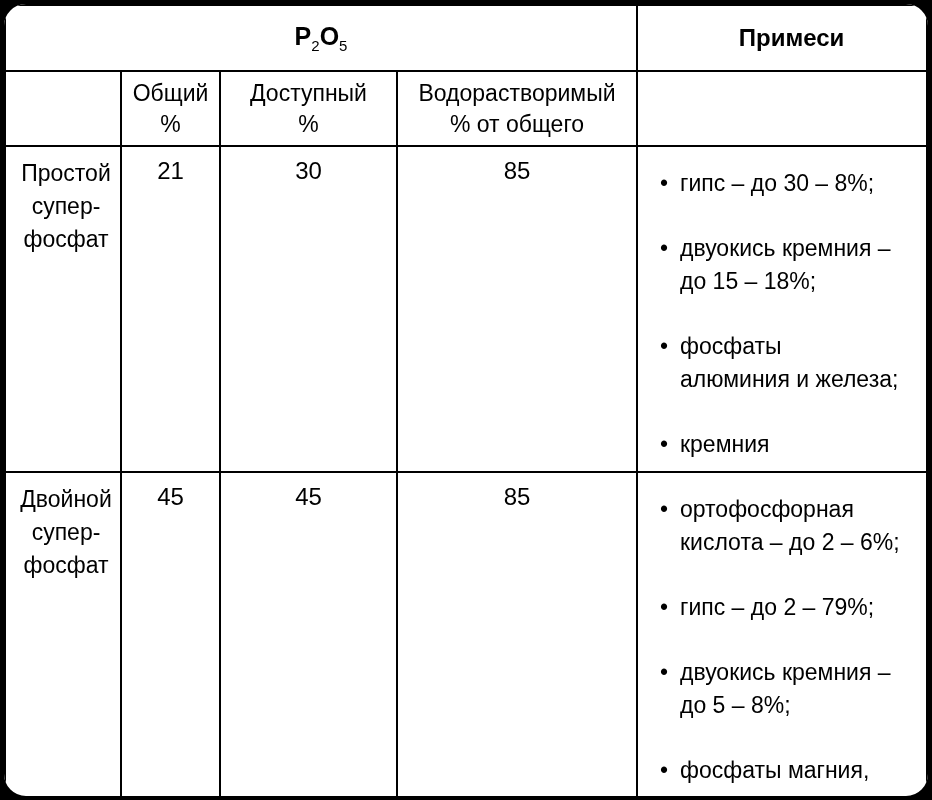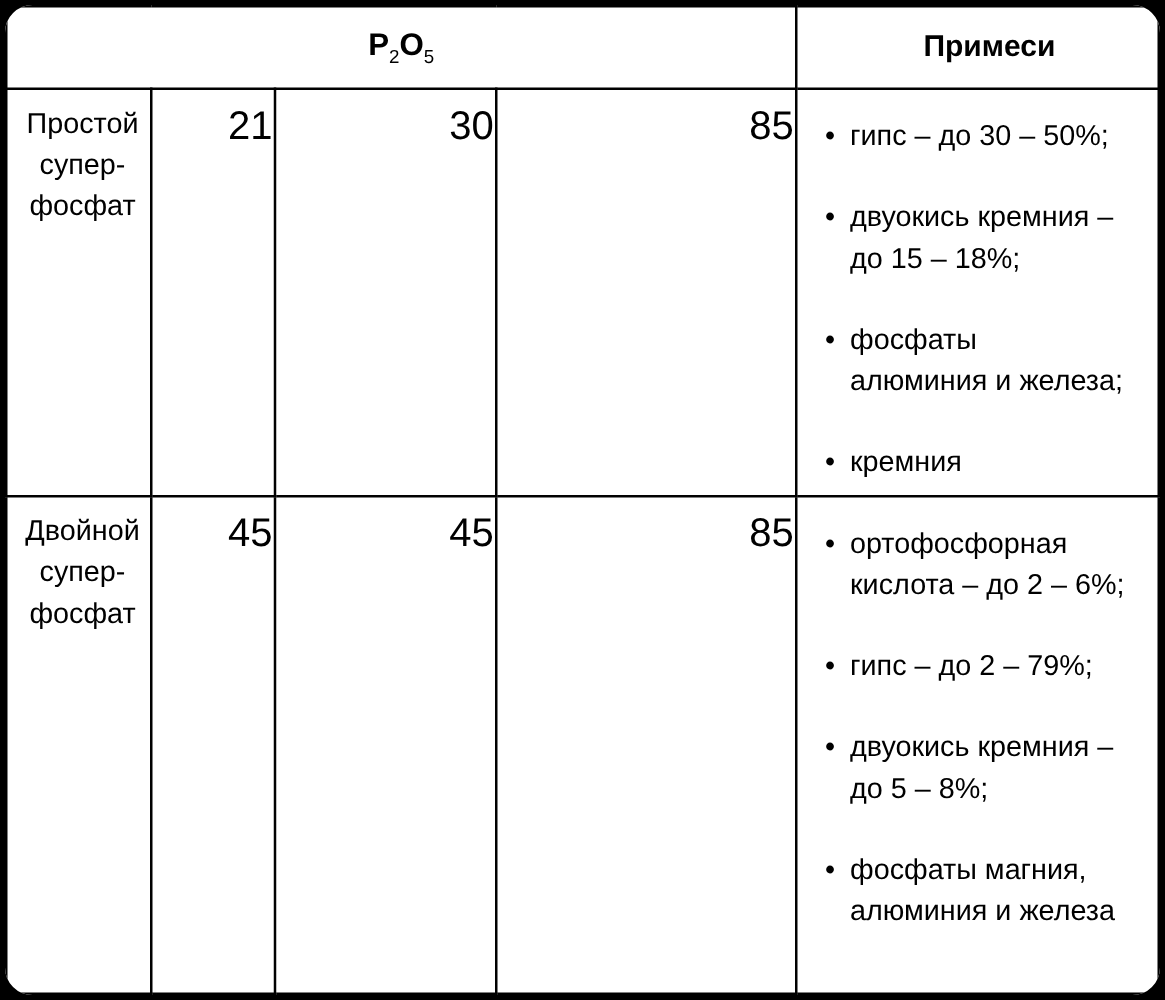--- a/index.html
+++ b/index.html
@@ -60,23 +60,23 @@
     white-space: pre-line;
   }
   
   td.name-cell {
     text-align: center;
     padding: 10px 2px 0 8px;
     line-height: 33px;
     white-space: pre-line;
   }
   td.num-cell {
-    text-align: right;
+    text-align: center;
     padding-top: 10px;
-    font-size: 32px;
+    font-size: 24px;
   }
   td.imp-cell {
     padding: 20px 6px 0 22px;
   }
   .imp-item {
     display: flex;
     align-items: flex-start;
     margin-bottom: 32px;
     line-height: 33px;
     font-size: 23px;
@@ -104,32 +104,42 @@
         <col style="width:99px">
         <col style="width:177px">
         <col style="width:240px">
         <col>
       </colgroup>
       <tbody>
         <tr class="hdr1" style="height:66px">
           <td colspan="4" class="p2o5-cell"><span>P</span><sub>2</sub><span>O</span><sub>5</sub></td>
           <td class="impurities-hdr">Примеси</td>
         </tr>
+        <tr class="hdr2" style="height:75px">
+          <td></td>
+          <td>Общий
+%</td>
+          <td>Доступный
+%</td>
+          <td>Водорастворимый
+% от общего</td>
+          <td></td>
+        </tr>
 
         <tr style="height:326px">
           <td class="name-cell">Простой
 супер-
 фосфат</td>
           <td class="num-cell">21</td>
           <td class="num-cell">30</td>
           <td class="num-cell">85</td>
           <td class="imp-cell">
             <div class="imp-item">
                 <span class="imp-bullet">•</span>
-                <span class="imp-text">гипс – до 30 – 50%;</span>
+                <span class="imp-text">гипс – до 30 – 8%;</span>
               </div>
             <div class="imp-item">
                 <span class="imp-bullet">•</span>
                 <span class="imp-text">двуокись кремния –
 до 15 – 18%;</span>
               </div>
             <div class="imp-item">
                 <span class="imp-bullet">•</span>
                 <span class="imp-text">фосфаты
 алюминия и железа;</span>

